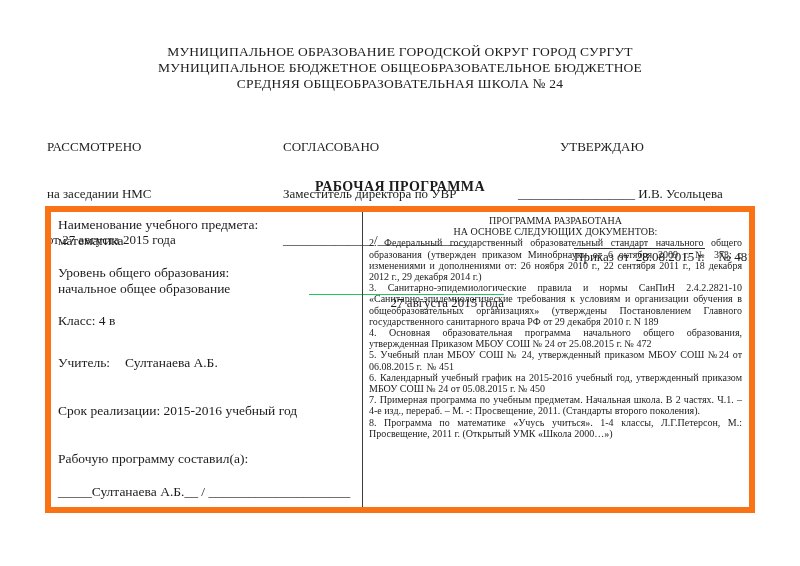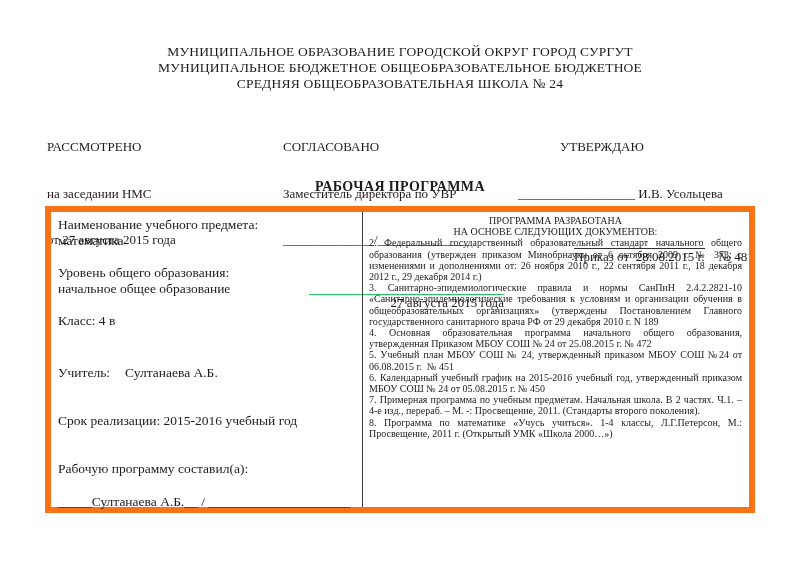--- a/index.html
+++ b/index.html
@@ -57,21 +57,21 @@
   .right-cell {
     flex: 1;
     padding: 3px 7px 3px 6px;
     font-size: 10px; line-height: 11.2px;
     text-align: justify;
   }
   .right-cell .basis-heading { text-align: center; white-space: pre-wrap; }
   .basis-item { white-space: pre-wrap; }
 
   .gap16 { margin-top: 16px; }
-  .gap30 { margin-top: 36px; }
+  .gap30 { margin-top: 26px; }
   .gap32 { margin-top: 32px; }
   .gap14 { margin-top: 17px; }
   .teacher-value { margin-left: 15px; }
   .author-sign { white-space: pre-wrap; }
 </style>
 </head>
 <body>
 
 <div class="page">
 

